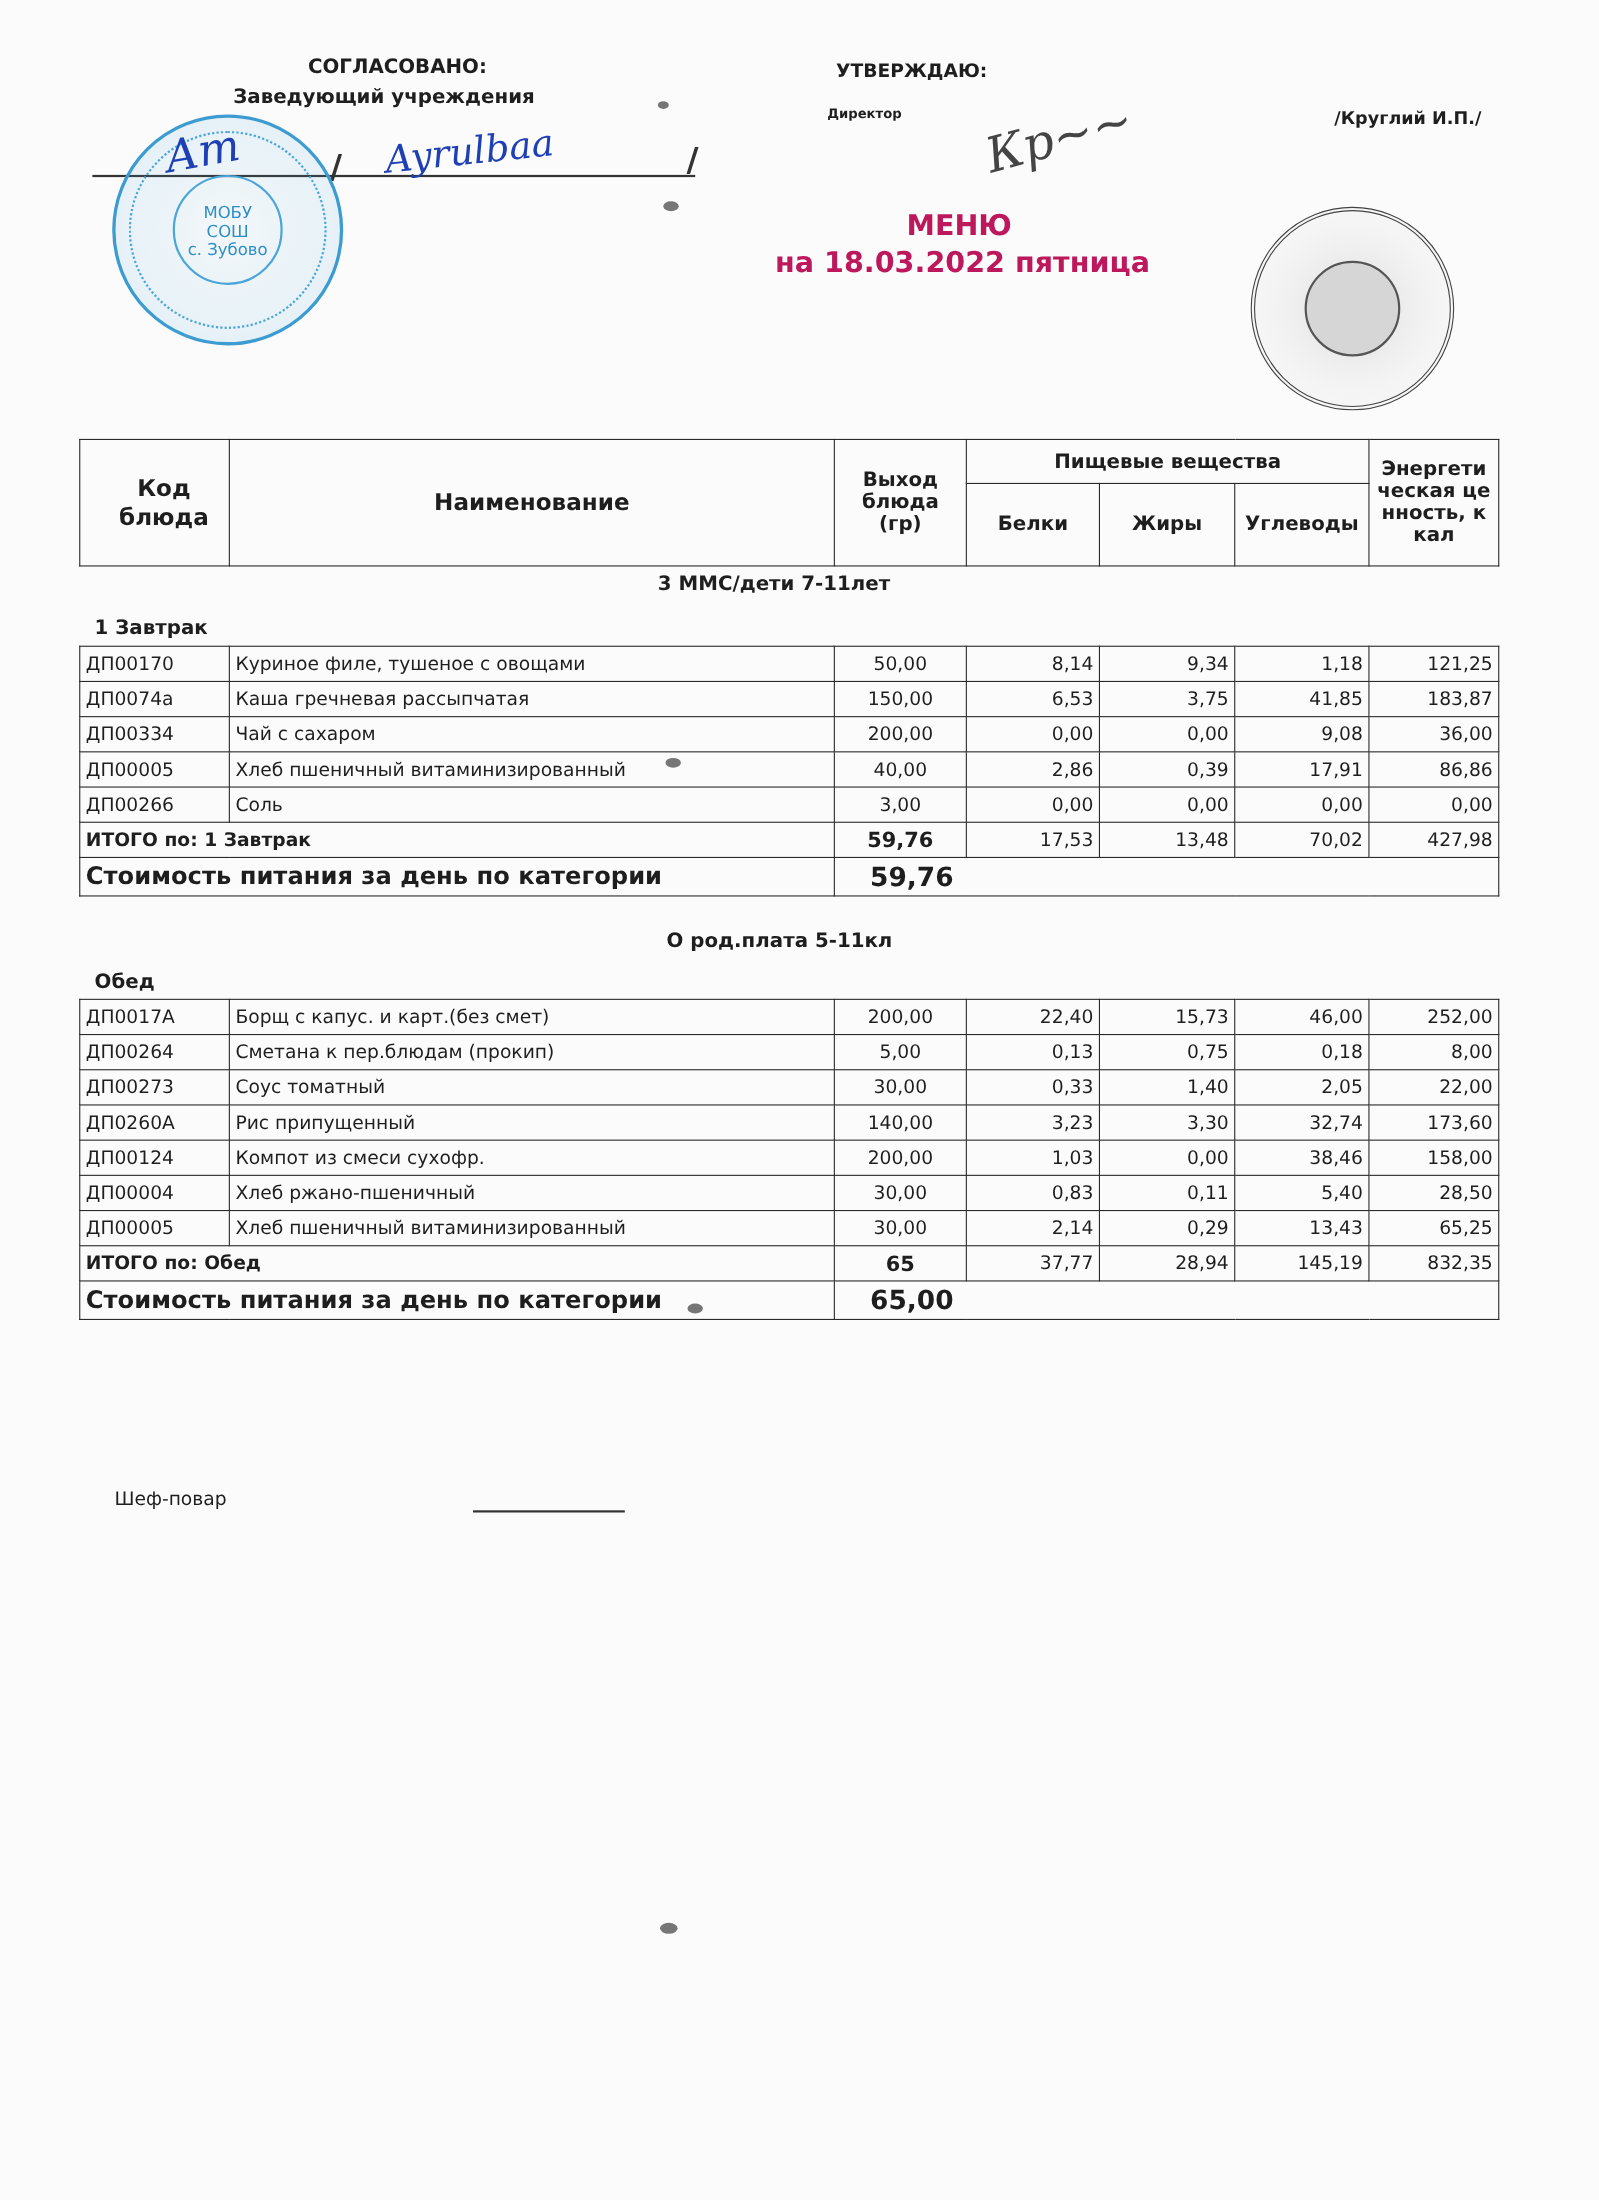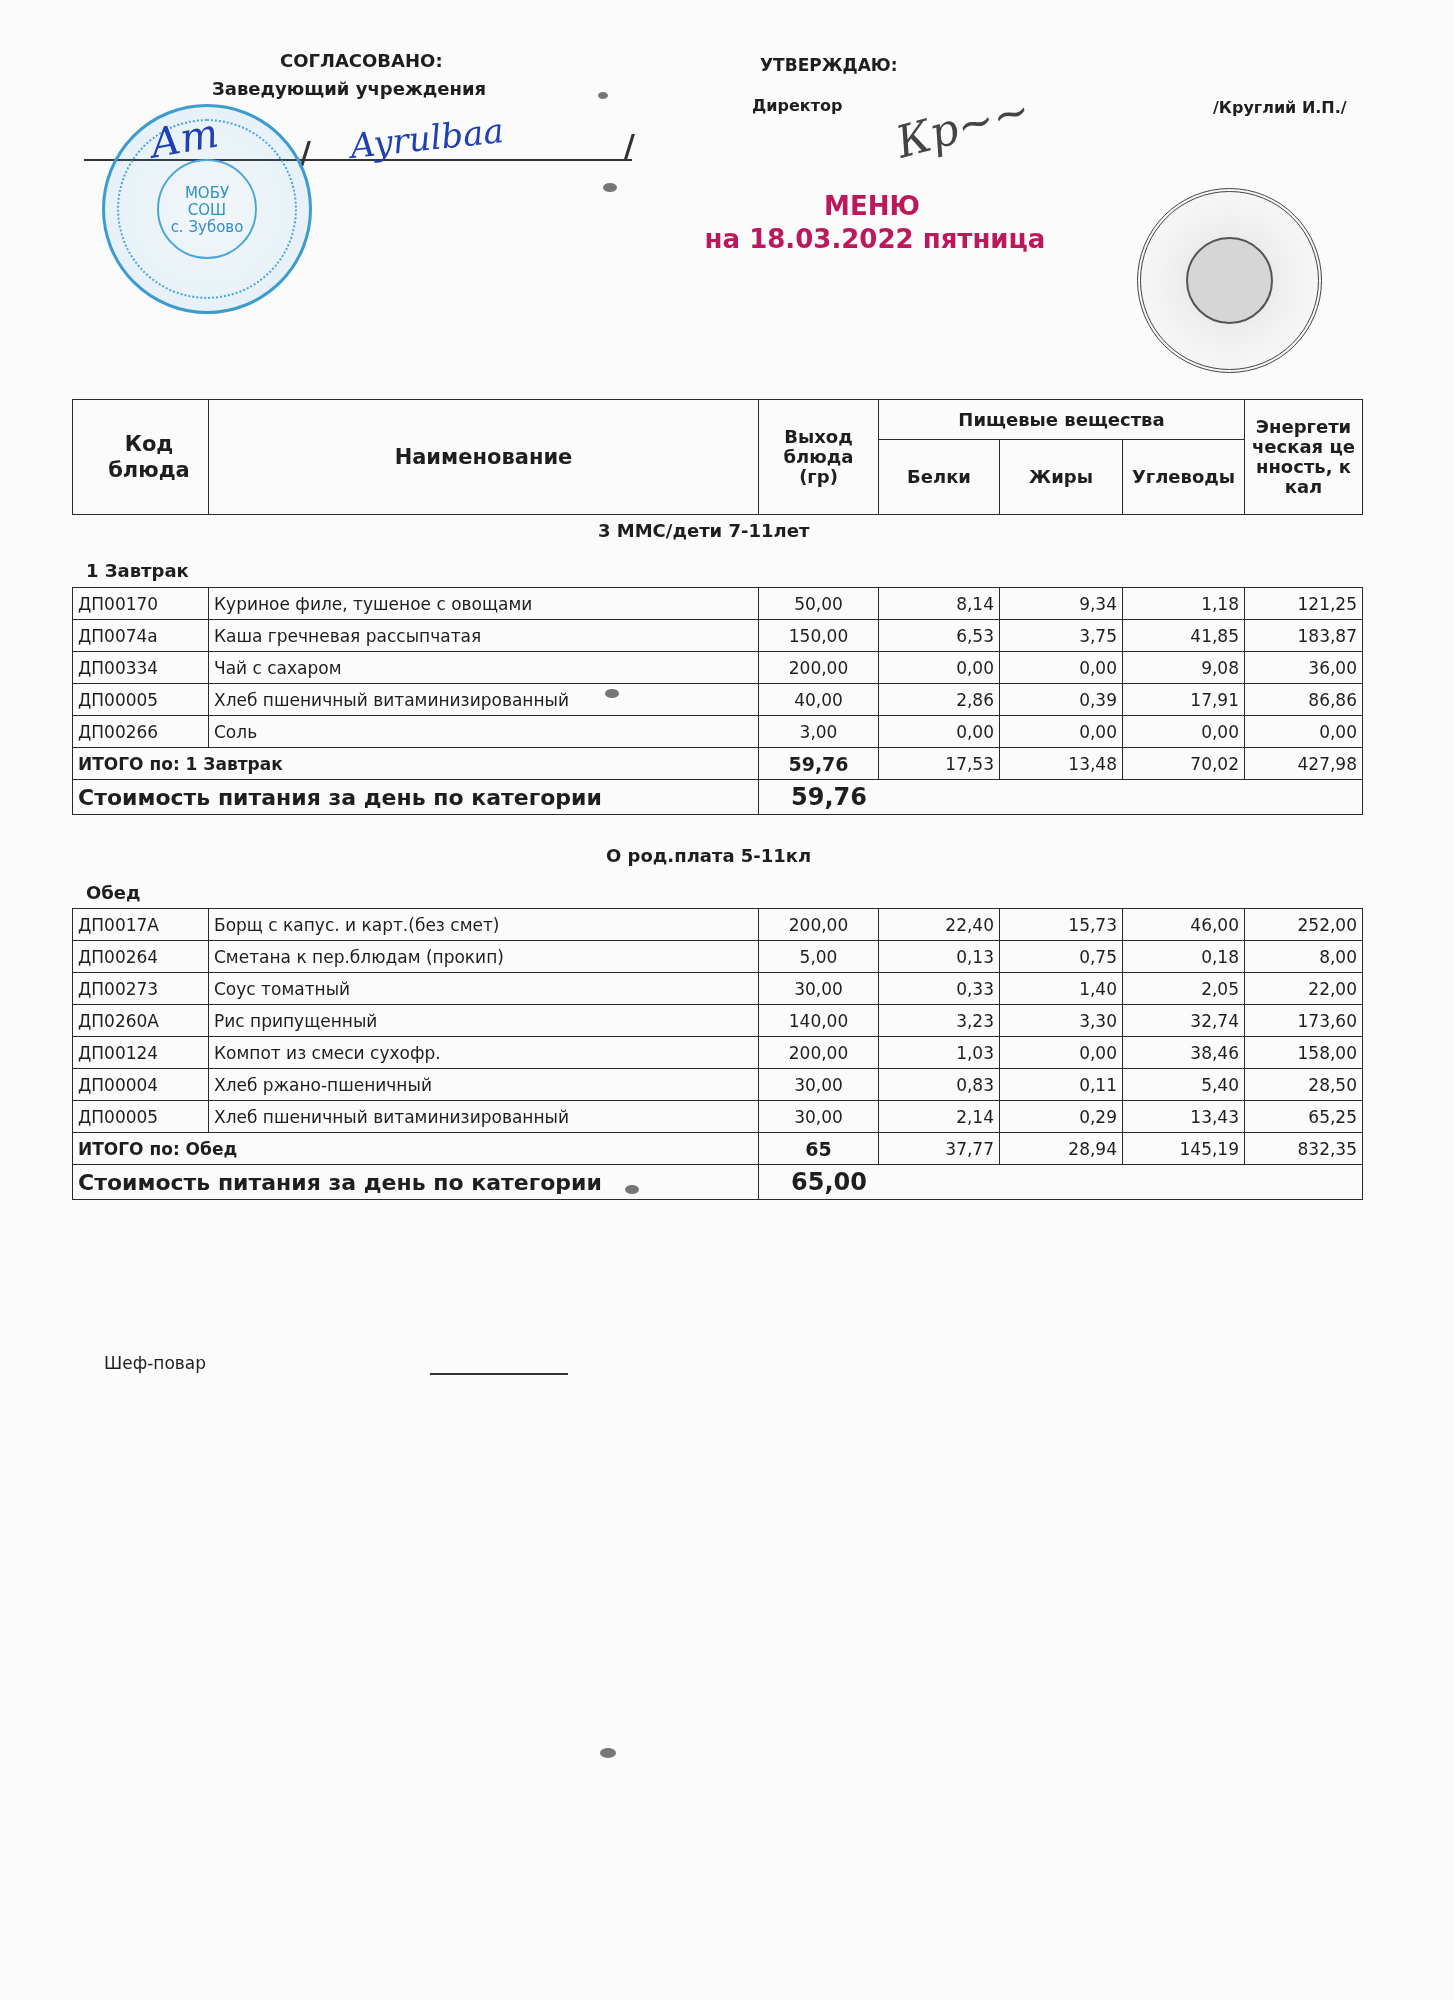--- a/index.html
+++ b/index.html
@@ -12,21 +12,21 @@
   .abs { position:absolute; }
 
   
   #agreed-title { left:280px; top:50px; font-size:18px; font-weight:bold; }
   #agreed-role { left:212px; top:78px; font-size:18px; font-weight:bold; }
   #agreed-sign-line { left:84px; top:159px; width:548px; border-bottom:2px solid #333; height:0; }
   .slash { font-size:30px; font-weight:bold; color:#333; }
   #slash1 { left:300px; top:135px; }
   #slash2 { left:624px; top:128px; }
   #approve-title { left:760px; top:55px; font-size:17px; font-weight:bold; }
-  #approve-role { left:752px; top:96px; font-size:16px; font-weight:bold; }
+  #approve-role { left:752px; top:96px; font-size:12px; font-weight:bold; }
   #approve-name { left:1213px; top:98px; font-size:16px; font-weight:bold; }
 
   #title { left:0; width:1454px; top:190px; text-align:center; font-weight:bold; color:#be185d;padding-left:20px; }
   #title div { line-height:33px; font-size:26px; }
   #title .t1 { padding-left:250px; }
   #title .t2 { padding-left:256px; }
   #title .t3 { padding-left:230px; }
 
   
   .stamp { border-radius:50%; }

